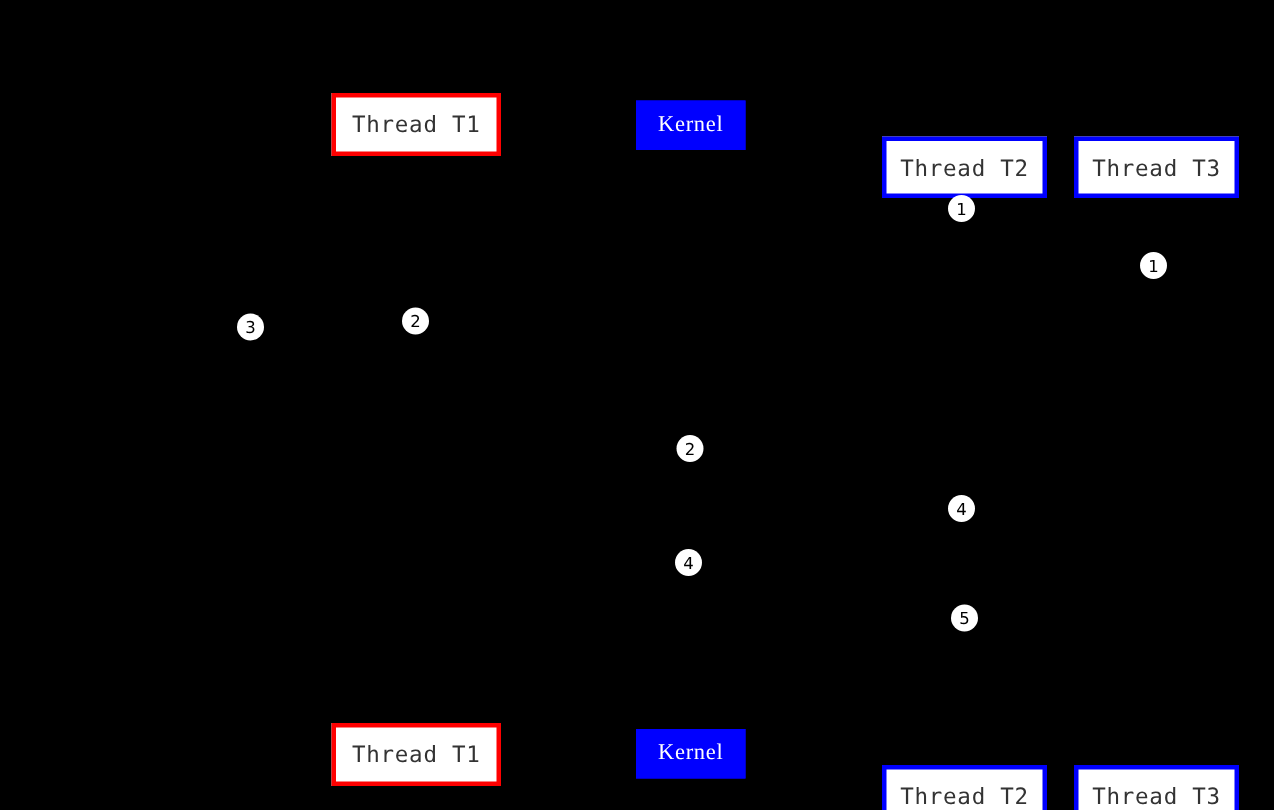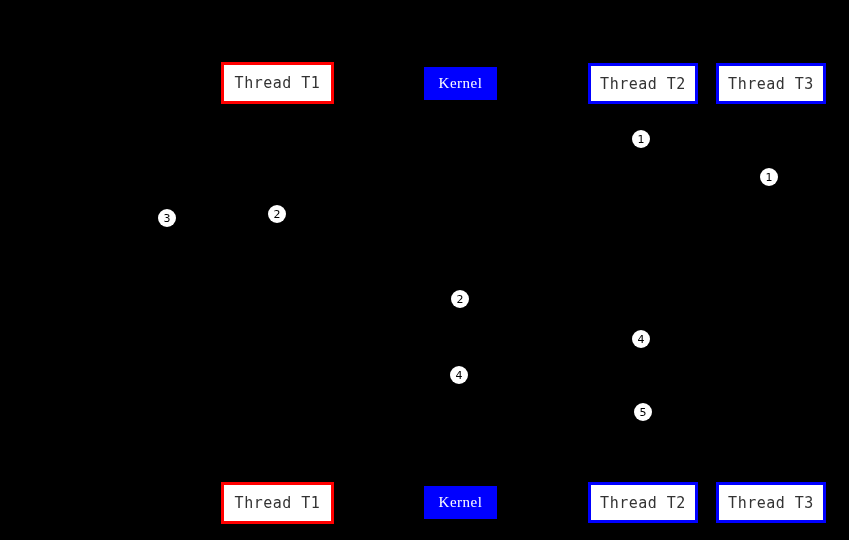--- a/index.html
+++ b/index.html
@@ -30,20 +30,21 @@
   }
   .node.thread-red {
     background: #ffffff;
     border: 3px solid #ff0000;
     color: #333333;
   }
   .node.thread-blue {
     background: #ffffff;
     border: 3px solid #0000ff;
     color: #333333;
+    margin-top: 28px;
   }
   .node.kernel {
     background: #0000ff;
     border: 1px solid #0000ff;
     color: #ffffff;
     font-family: Liberation Serif, serif;
   }
 
   
   .lifeline {

